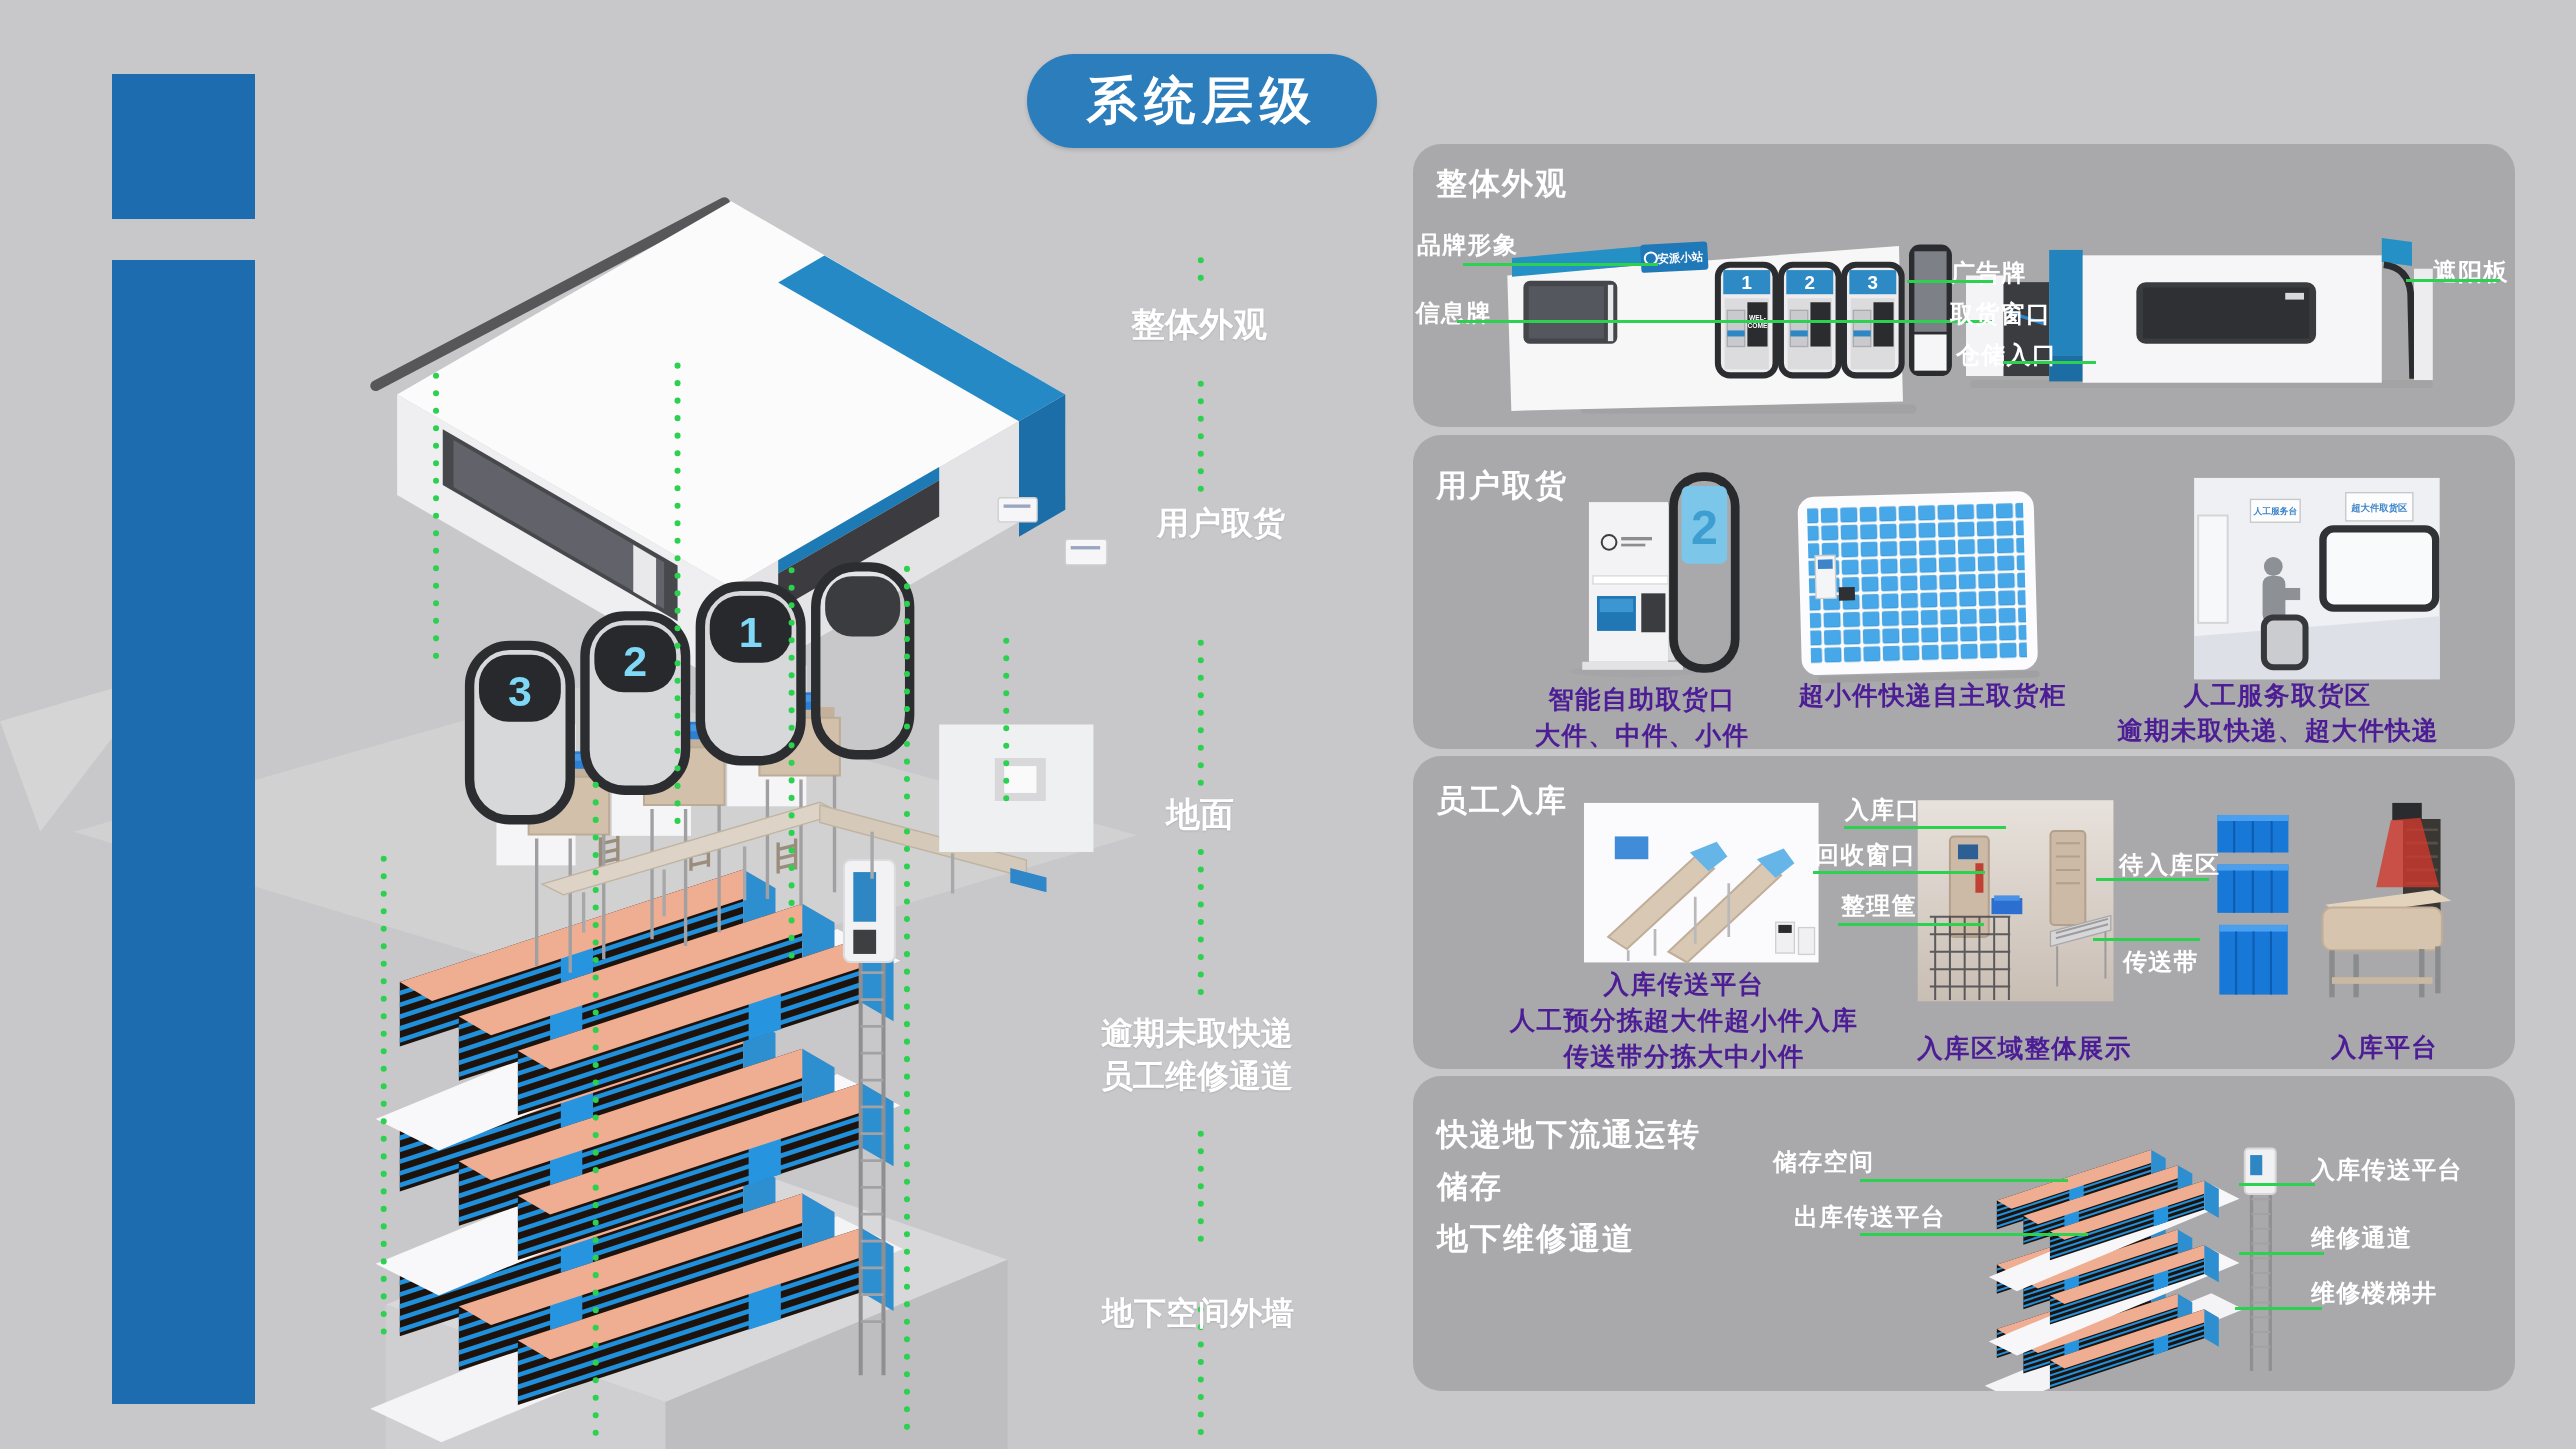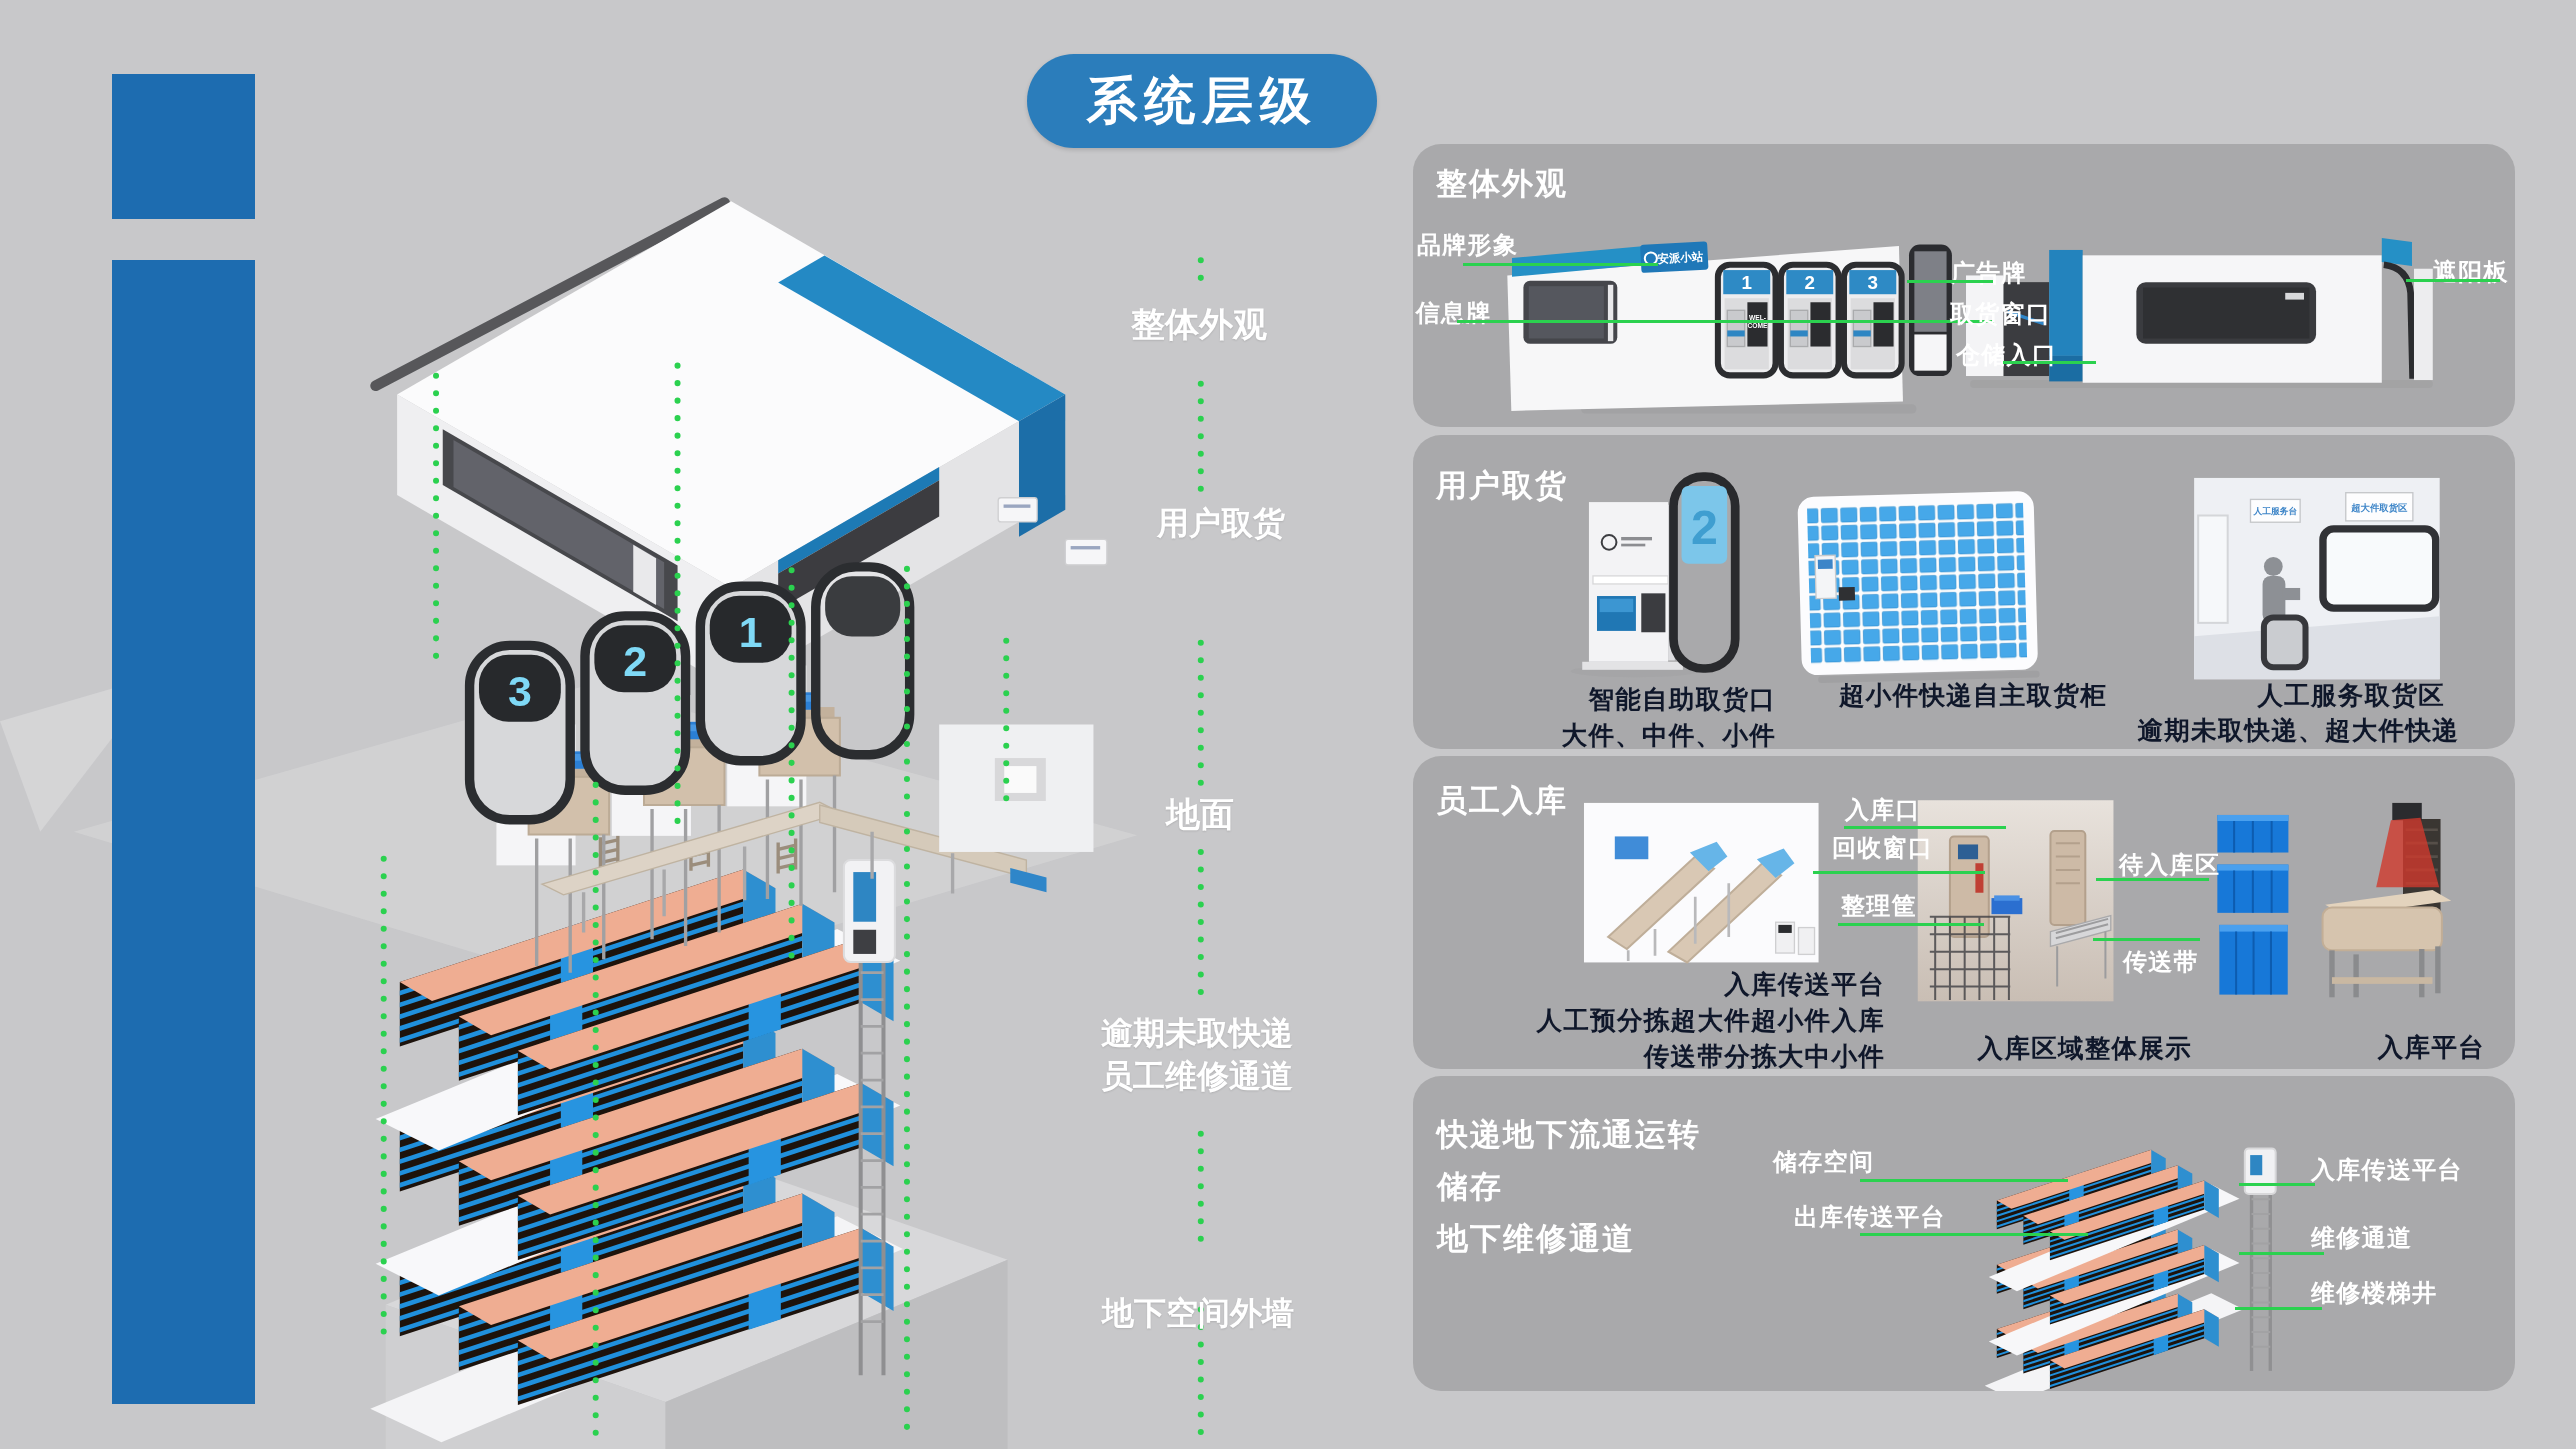--- a/index.html
+++ b/index.html
@@ -13,21 +13,21 @@
   .title-pill{position:absolute;left:1027px;top:54px;width:350px;height:94px;border-radius:47px;
       background:#2b7dbb;display:flex;align-items:center;justify-content:center;
       color:#fff;font-size:51px;font-weight:bold;letter-spacing:6.7px;box-shadow:0 2px 4px rgba(0,0,0,.15);}
   
   .hier{position:absolute;color:#fff;font-weight:bold;text-align:center;font-size:32px;line-height:43px;
         text-shadow:0 0.7px 2px rgba(0,0,0,.12);}
   
   .panel{position:absolute;left:1413px;width:1102px;background:#a9a9ab;border-radius:28px;overflow:hidden;}
   .phead{position:absolute;color:#fff;font-weight:bold;font-size:31px;letter-spacing:2px;}
   .plabel{position:absolute;color:#fff;font-weight:bold;font-size:24px;letter-spacing:1.3px;white-space:nowrap;}
-  .cap{position:absolute;color:#0f172a;font-weight:bold;font-size:25.5px;text-align:right;letter-spacing:1.3px;white-space:nowrap;}
+  .cap{position:absolute;color:#4c1d95;font-weight:bold;font-size:25.5px;text-align:center;letter-spacing:1.3px;white-space:nowrap;}
   .gl{position:absolute;height:2.7px;background:#2bd14f;}
   .dot{stroke:#2bd14f;stroke-width:9;stroke-dasharray:0.1 26;stroke-linecap:round;fill:none;}
   .psvg{position:absolute;left:0;top:0;}
 </style>
 </head>
 <body>
 
 <div id="stage">
 
   <svg class="abs" width="2576" height="1449" viewBox="0 0 3840 2160">
@@ -446,21 +446,21 @@
         <rect x="1366" y="290" width="8" height="70" fill="#8a8b8d"></rect>
         <rect x="1402" y="296" width="8" height="64" fill="#8a8b8d"></rect>
         <rect x="1500" y="288" width="8" height="72" fill="#8a8b8d"></rect>
         <rect x="1524" y="284" width="8" height="70" fill="#8a8b8d"></rect>
         <rect x="1370" y="330" width="150" height="10" fill="#c9b8a2"></rect>
       </g>
     </svg>
     <div class="phead" style="left:23px;top:24px;">员工入库</div>
     <div class="plabel" style="left:432px;top:38px;">入库口</div>
     <div class="gl" style="left:431px;top:70px;width:162px;"></div>
-    <div class="plabel" style="left:402px;top:76px;margin-left:17px;">回收窗口</div>
+    <div class="plabel" style="left:402px;top:83px;">回收窗口</div>
     <div class="gl" style="left:400px;top:115px;width:172px;"></div>
     <div class="plabel" style="left:428px;top:134px;">整理筐</div>
     <div class="gl" style="left:425px;top:167px;width:146px;"></div>
     <div class="plabel" style="left:706px;top:93px;">待入库区</div>
     <div class="gl" style="left:683px;top:122px;width:113px;"></div>
     <div class="plabel" style="left:710px;top:158px;"></div>
     <div class="plabel" style="left:710px;top:158px;margin-top:32px;">传送带</div>
     <div class="gl" style="left:680px;top:182px;width:107px;"></div>
     <div class="cap" style="left:70px;top:211px;width:402px;">入库传送平台</div>
     <div class="cap" style="left:70px;top:247px;width:402px;">人工预分拣超大件超小件入库</div>

